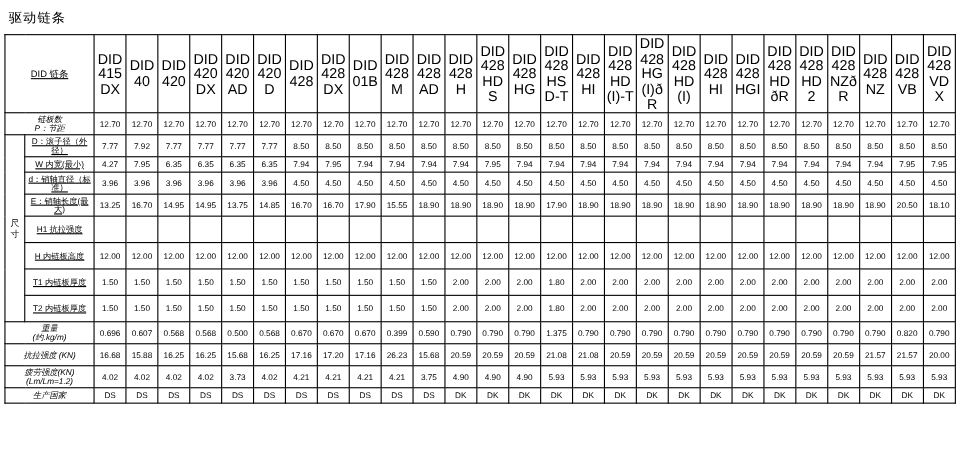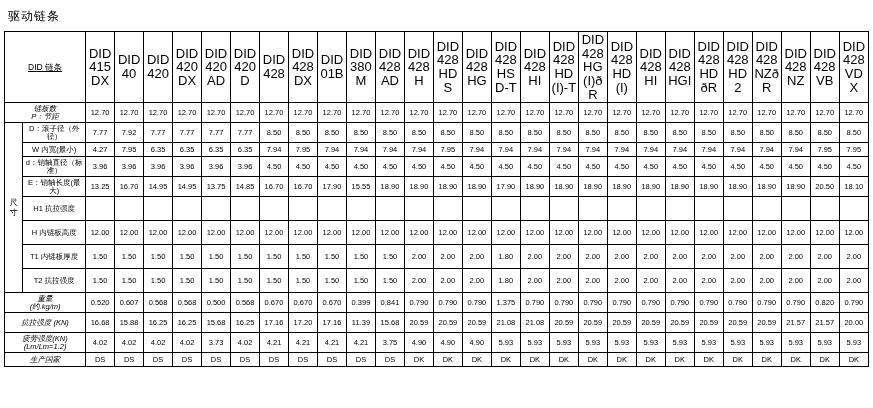--- a/index.html
+++ b/index.html
@@ -44,20 +44,21 @@
   .hdr-label{
     text-align:left;
     padding-left:3px;
     font-size:8.5px;
     text-decoration:underline;
   }
   .rowlabel{
     text-align:left;
     padding-left:2px;
     font-size:7.5px;
+    text-decoration:underline;
   }
   .rowlabel-c{
     text-align:center;
     font-size:7.5px;
     font-style:italic;
   }
   .vgroup{
     writing-mode:horizontal-tb;
     font-size:8px;
     width:18px;
@@ -111,21 +112,21 @@
         <td colspan="2" class="hdr-label">DID 链条</td>
       <td>DID 415DX</td>
           <td>DID 40</td>
           <td>DID 420</td>
           <td>DID 420DX</td>
           <td>DID 420AD</td>
           <td>DID 420D</td>
           <td>DID 428</td>
           <td>DID 428DX</td>
           <td>DID 01B</td>
-          <td>DID 380M</td>
+          <td>DID 428M</td>
           <td>DID 428AD</td>
           <td>DID 428H</td>
           <td>DID 428HDS</td>
           <td>DID 428HG</td>
           <td>DID 428HSD-T</td>
           <td>DID 428HI</td>
           <td>DID 428HD(I)-T</td>
           <td>DID 428HG(I)ðR</td>
           <td>DID 428HD(I)</td>
           <td>DID 428HI</td>
@@ -374,21 +375,21 @@
           <td>2.00</td>
           <td>2.00</td>
           <td>2.00</td>
           <td>2.00</td>
           <td>2.00</td>
           <td>2.00</td>
           <td>2.00</td>
           <td>2.00</td>
         </tr>
         <tr class="r-h26">
-          <td class="rowlabel">T2 抗拉强度</td>
+          <td class="rowlabel">T2 内链板厚度</td>
           <td>1.50</td>
           <td>1.50</td>
           <td>1.50</td>
           <td>1.50</td>
           <td>1.50</td>
           <td>1.50</td>
           <td>1.50</td>
           <td>1.50</td>
           <td>1.50</td>
           <td>1.50</td>
@@ -405,31 +406,31 @@
           <td>2.00</td>
           <td>2.00</td>
           <td>2.00</td>
           <td>2.00</td>
           <td>2.00</td>
           <td>2.00</td>
           <td>2.00</td>
         </tr>
         <tr class="r-h22">
           <td colspan="2" class="rowlabel-c">重量<br>(约.kg/m)</td>
-          <td>0.520</td>
+          <td>0.696</td>
           <td>0.607</td>
           <td>0.568</td>
           <td>0.568</td>
           <td>0.500</td>
           <td>0.568</td>
           <td>0.670</td>
           <td>0.670</td>
           <td>0.670</td>
           <td>0.399</td>
-          <td>0.841</td>
+          <td>0.590</td>
           <td>0.790</td>
           <td>0.790</td>
           <td>0.790</td>
           <td>1.375</td>
           <td>0.790</td>
           <td>0.790</td>
           <td>0.790</td>
           <td>0.790</td>
           <td>0.790</td>
           <td>0.790</td>
@@ -444,21 +445,21 @@
           <td colspan="2" class="rowlabel-c">抗拉强度 (KN)</td>
           <td>16.68</td>
           <td>15.88</td>
           <td>16.25</td>
           <td>16.25</td>
           <td>15.68</td>
           <td>16.25</td>
           <td>17.16</td>
           <td>17.20</td>
           <td>17.16</td>
-          <td>11.39</td>
+          <td>26.23</td>
           <td>15.68</td>
           <td>20.59</td>
           <td>20.59</td>
           <td>20.59</td>
           <td>21.08</td>
           <td>21.08</td>
           <td>20.59</td>
           <td>20.59</td>
           <td>20.59</td>
           <td>20.59</td>

